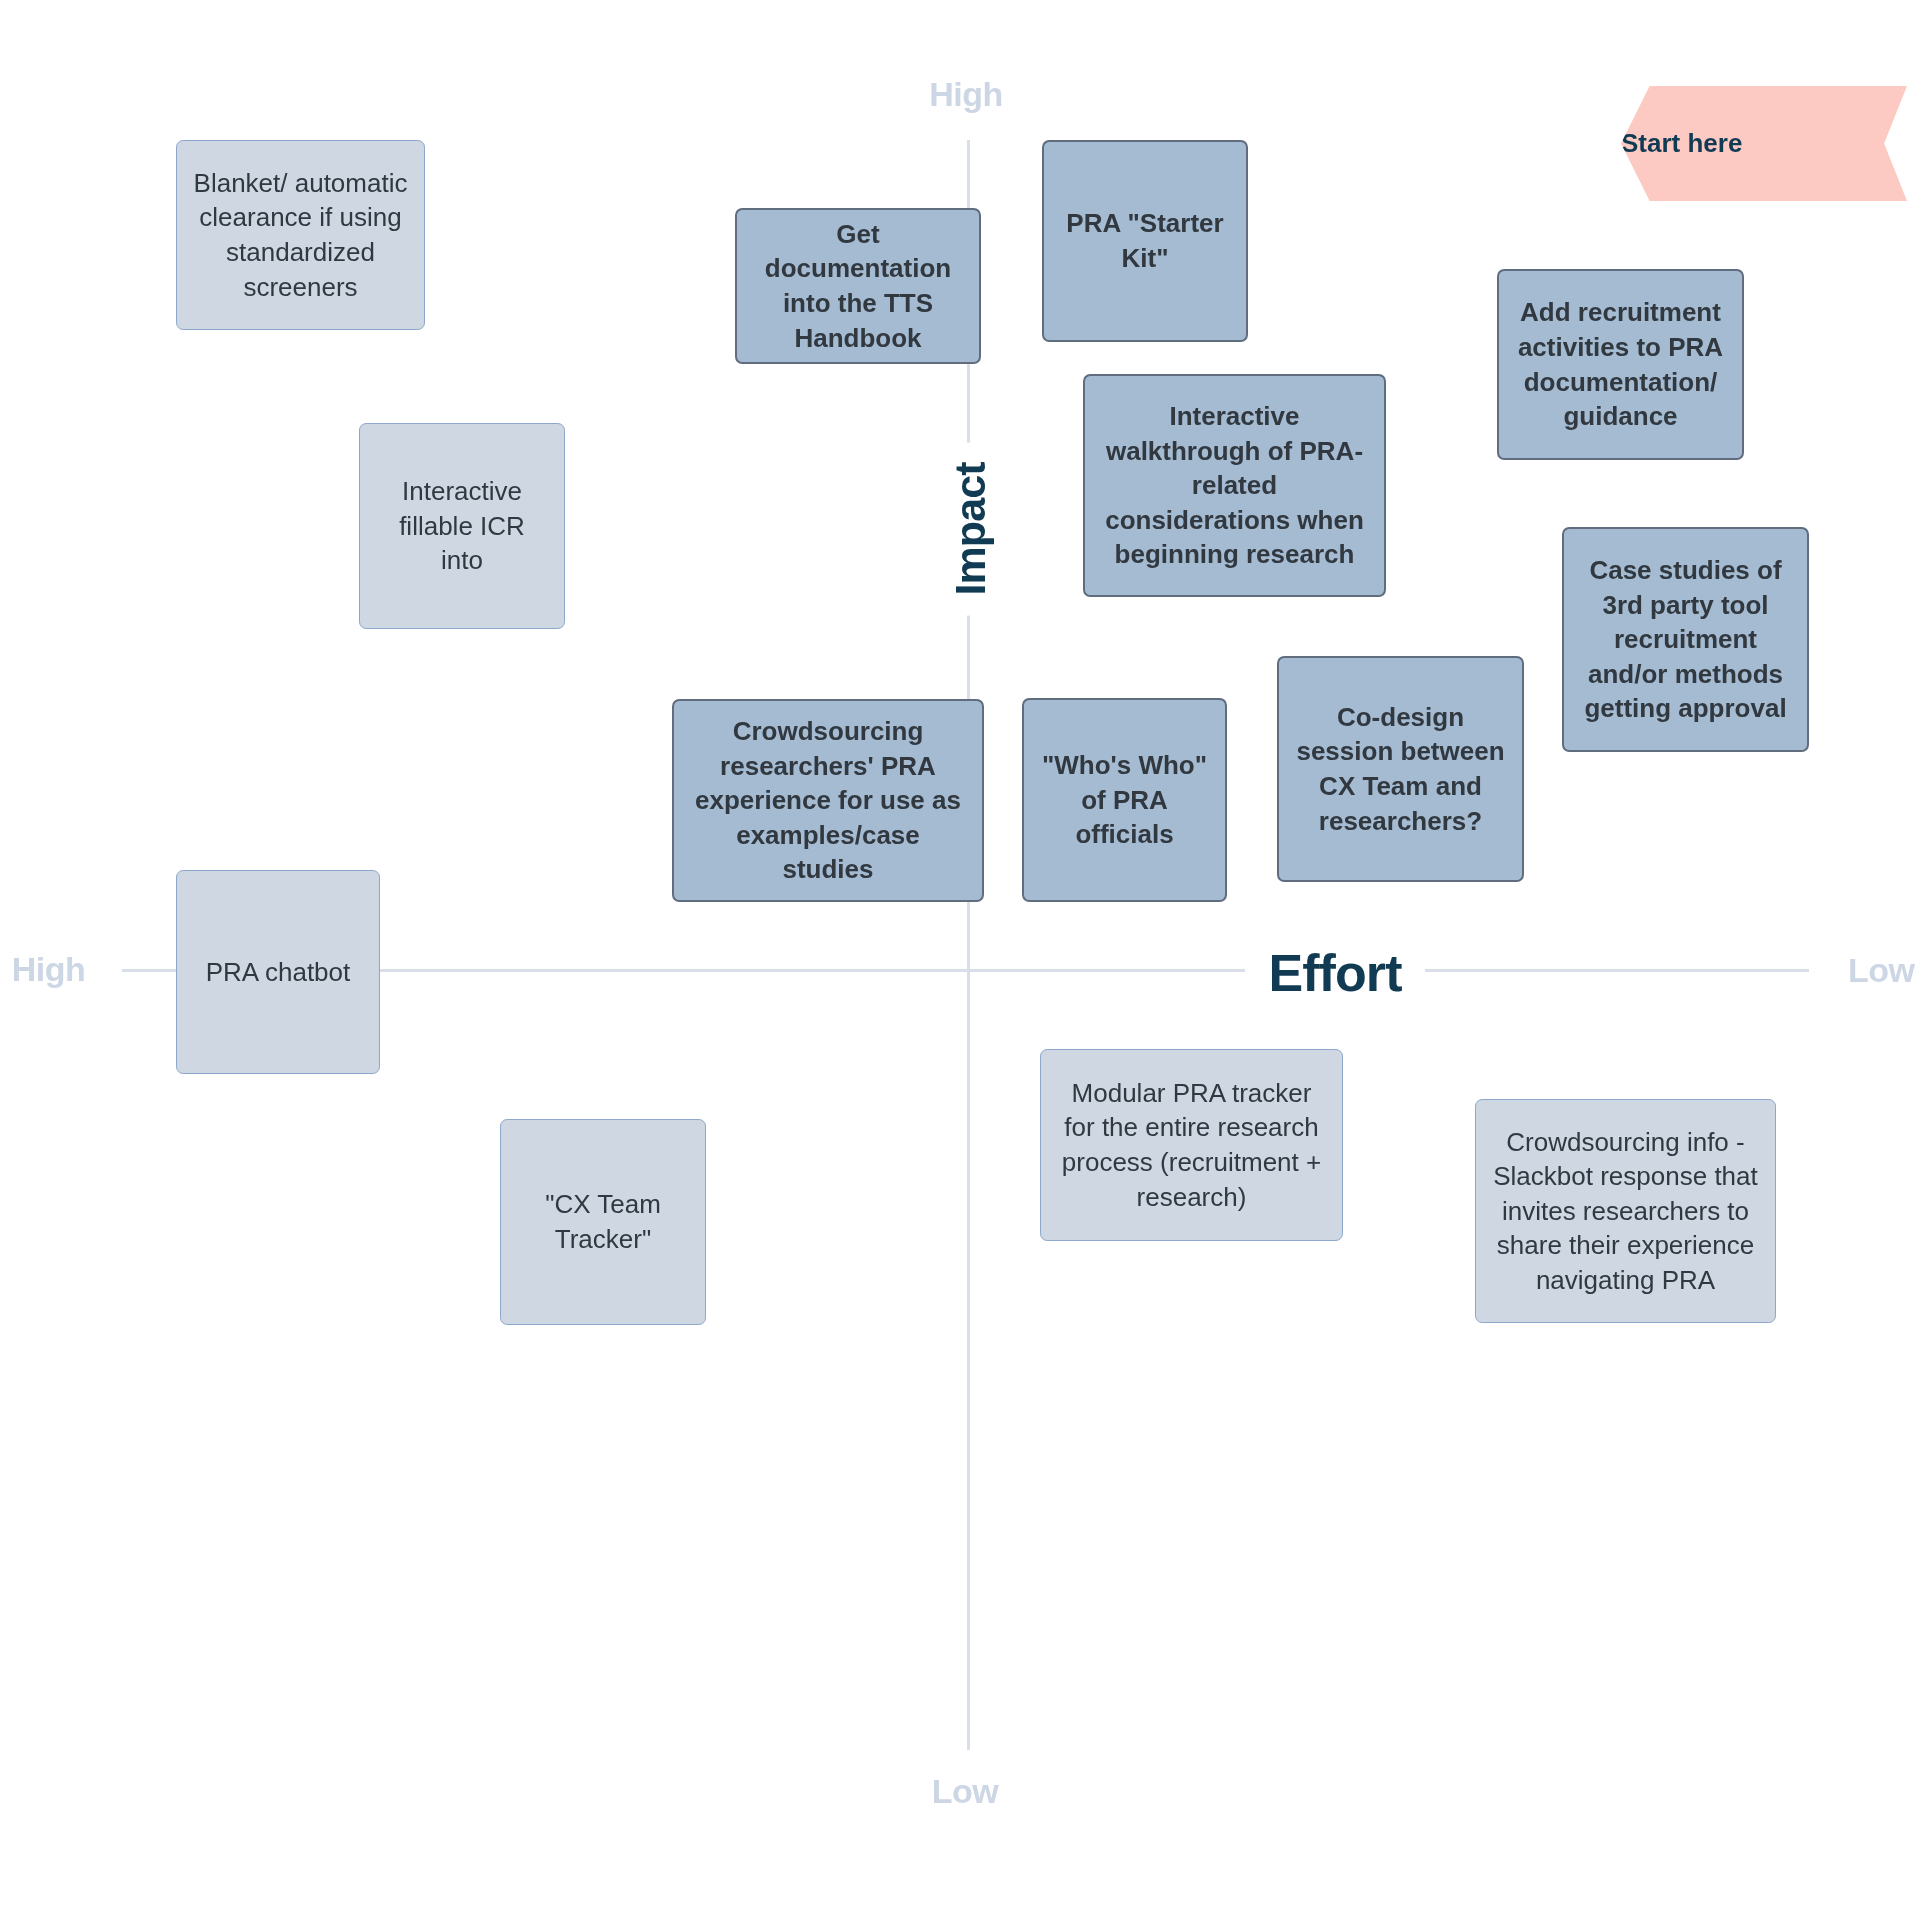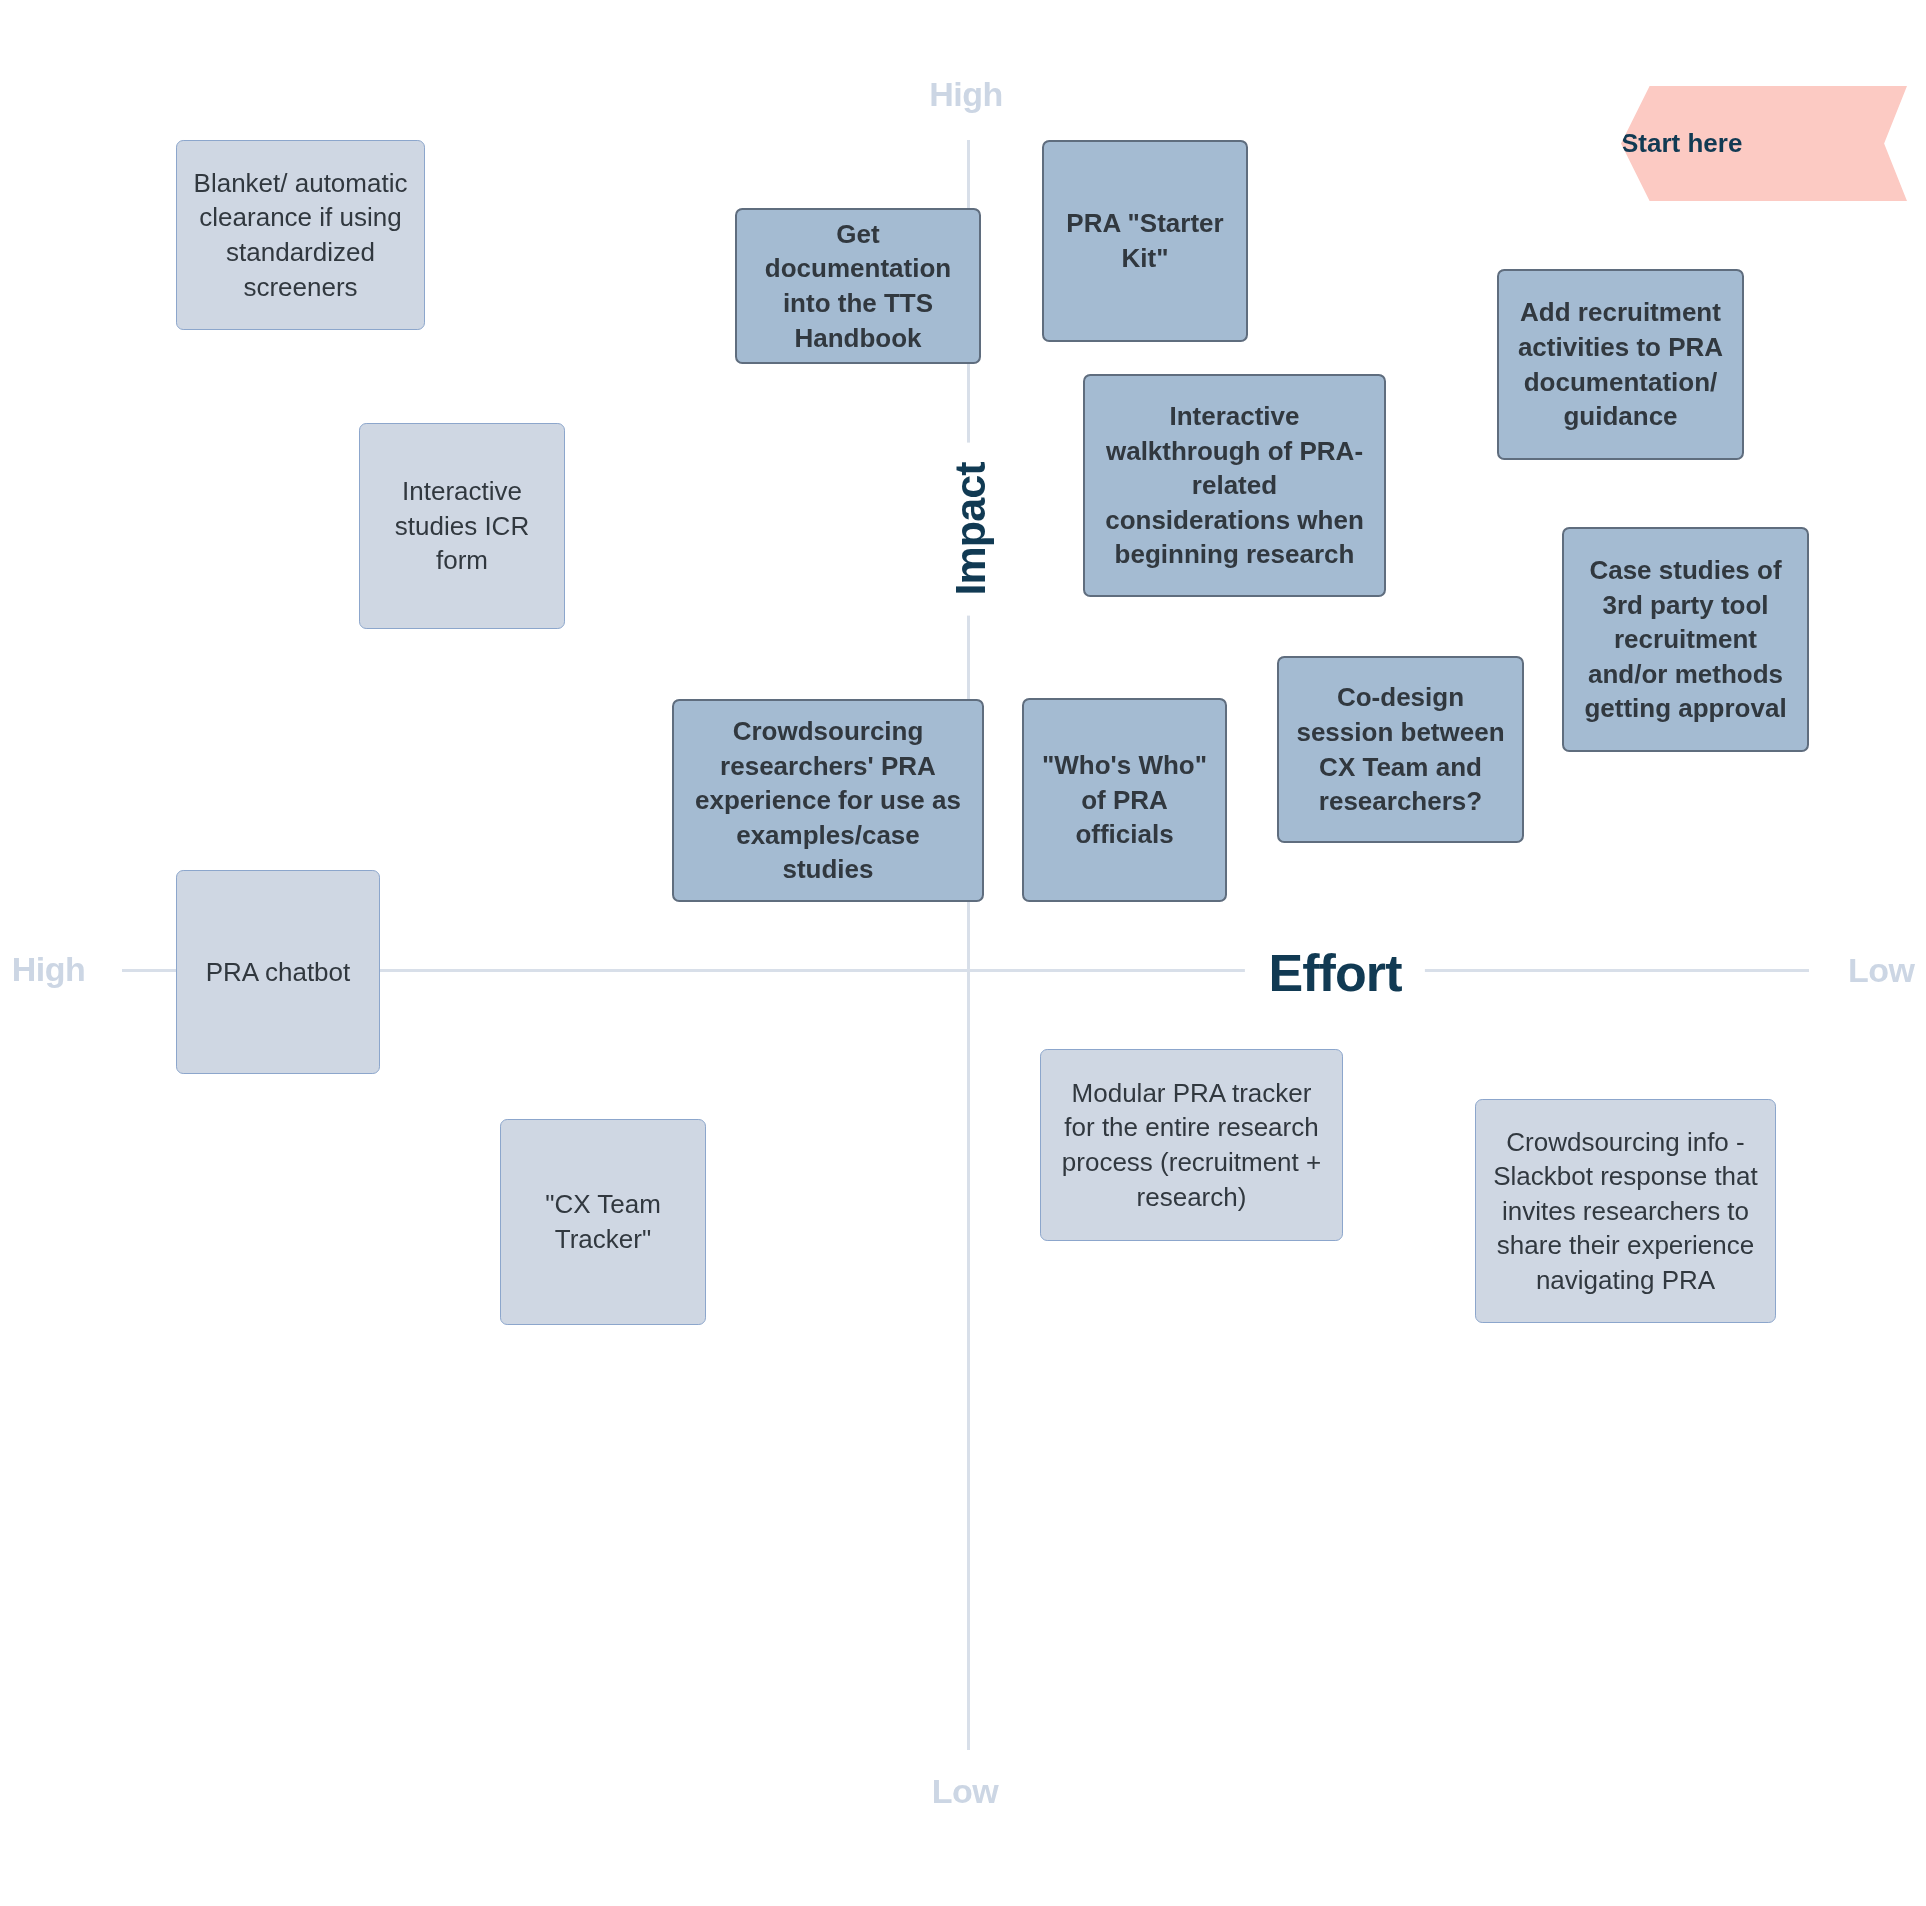--- a/index.html
+++ b/index.html
@@ -155,26 +155,26 @@
     <div class="card dark" style="left: 1042px; top: 140px; width: 206px; height: 202px;">
     <span>PRA "Starter Kit"</span>
   </div>
     <div class="card dark" style="left: 1497px; top: 269px; width: 247px; height: 191px;">
     <span>Add recruitment activities to PRA documentation/ guidance</span>
   </div>
     <div class="card dark" style="left: 1083px; top: 374px; width: 303px; height: 223px;">
     <span>Interactive walkthrough of PRA-related considerations when beginning research</span>
   </div>
     <div class="card light" style="left: 359px; top: 423px; width: 206px; height: 206px;">
-    <span>Interactive studies ICR form</span>
+    <span>Interactive fillable ICR into</span>
   </div>
     <div class="card dark" style="left: 1562px; top: 527px; width: 247px; height: 225px;">
     <span>Case studies of 3rd party tool recruitment and/or methods getting approval</span>
   </div>
-    <div class="card dark" style="left: 1277px; top: 656px; width: 247px; height: 187px;">
+    <div class="card dark" style="left: 1277px; top: 656px; width: 247px; height: 226px;">
     <span>Co-design session between CX Team and researchers?</span>
   </div>
     <div class="card dark" style="left: 672px; top: 699px; width: 312px; height: 203px;">
     <span>Crowdsourcing researchers' PRA experience for use as examples/case studies</span>
   </div>
     <div class="card dark" style="left: 1022px; top: 698px; width: 205px; height: 204px;">
     <span>"Who's Who" of PRA officials</span>
   </div>
     <div class="card light" style="left: 176px; top: 870px; width: 204px; height: 204px;">
     <span>PRA chatbot</span>

